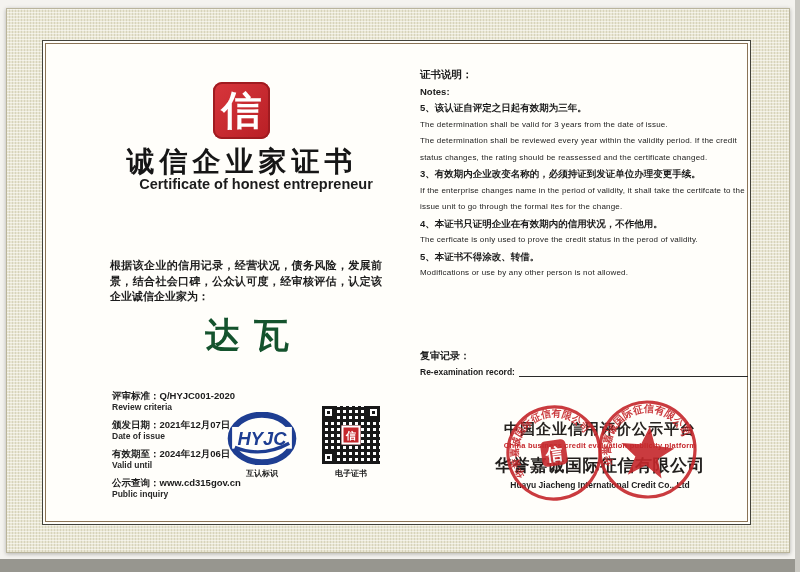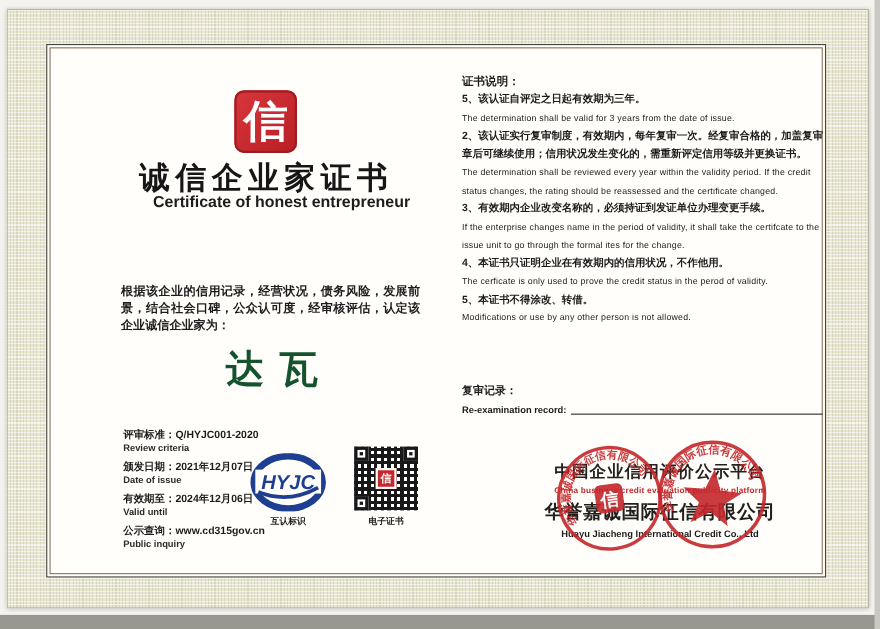--- a/index.html
+++ b/index.html
@@ -145,23 +145,23 @@
   <div class="qr">
     <div class="finder tl"></div>
     <div class="finder tr"></div>
     <div class="finder bl"></div>
     <div class="qr-logo">信</div>
   </div>
   <div class="qr-label">电子证书</div>
 
   <div class="notes-col">
     <div class="notes-title-cn">证书说明：</div>
+    <div class="notes-title-en">Notes:</div>
     <div class="note-cn">5、该认证自评定之日起有效期为三年。</div>
     <div class="note-en">The determination shall be valid for 3 years from the date of issue.</div>
-    <div class="note-cn">2、该认证实行复审制度，有效期内，每年复审一次。经复审合格的，加盖复审章后可继续使用；信用状况发生变化的，需重新评定信用等级并更换证书。</div>
     <div class="note-en">The determination shall be reviewed every year within the validity period. If the credit status changes, the rating should be reassessed and the certificate changed.</div>
     <div class="note-cn">3、有效期内企业改变名称的，必须持证到发证单位办理变更手续。</div>
     <div class="note-en">If the enterprise changes name in the period of validity, it shall take the certifcate to the issue unit to go through the formal ites for the change.</div>
     <div class="note-cn">4、本证书只证明企业在有效期内的信用状况，不作他用。</div>
     <div class="note-en">The cerficate is only used to prove the credit status in the perod of validity.</div>
     <div class="note-cn">5、本证书不得涂改、转借。</div>
     <div class="note-en">Modifications or use by any other person is not allowed.</div>
   </div>
 
   <div class="reexam">

